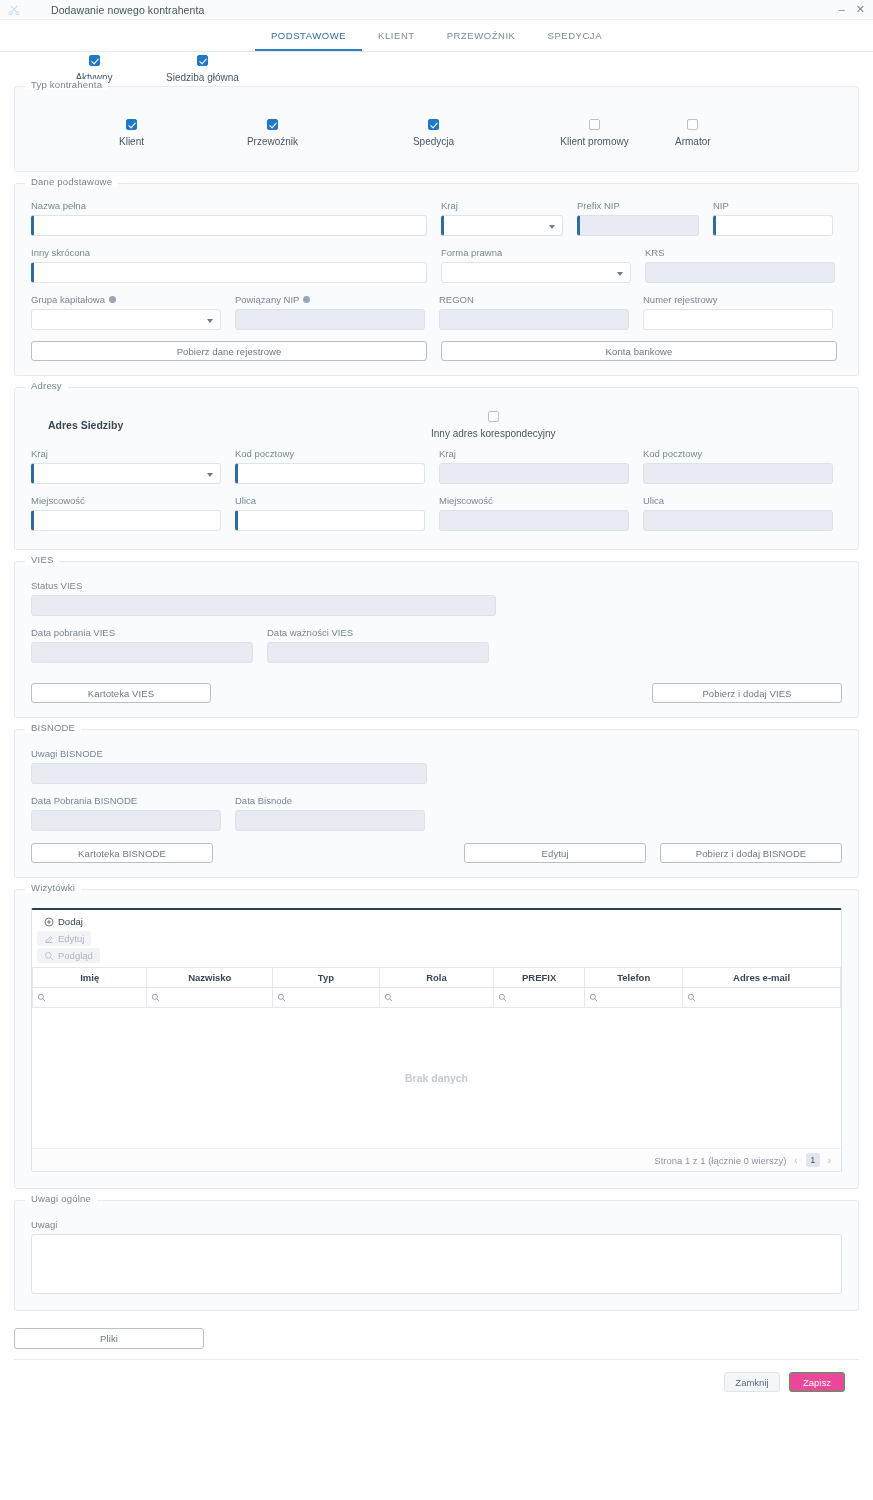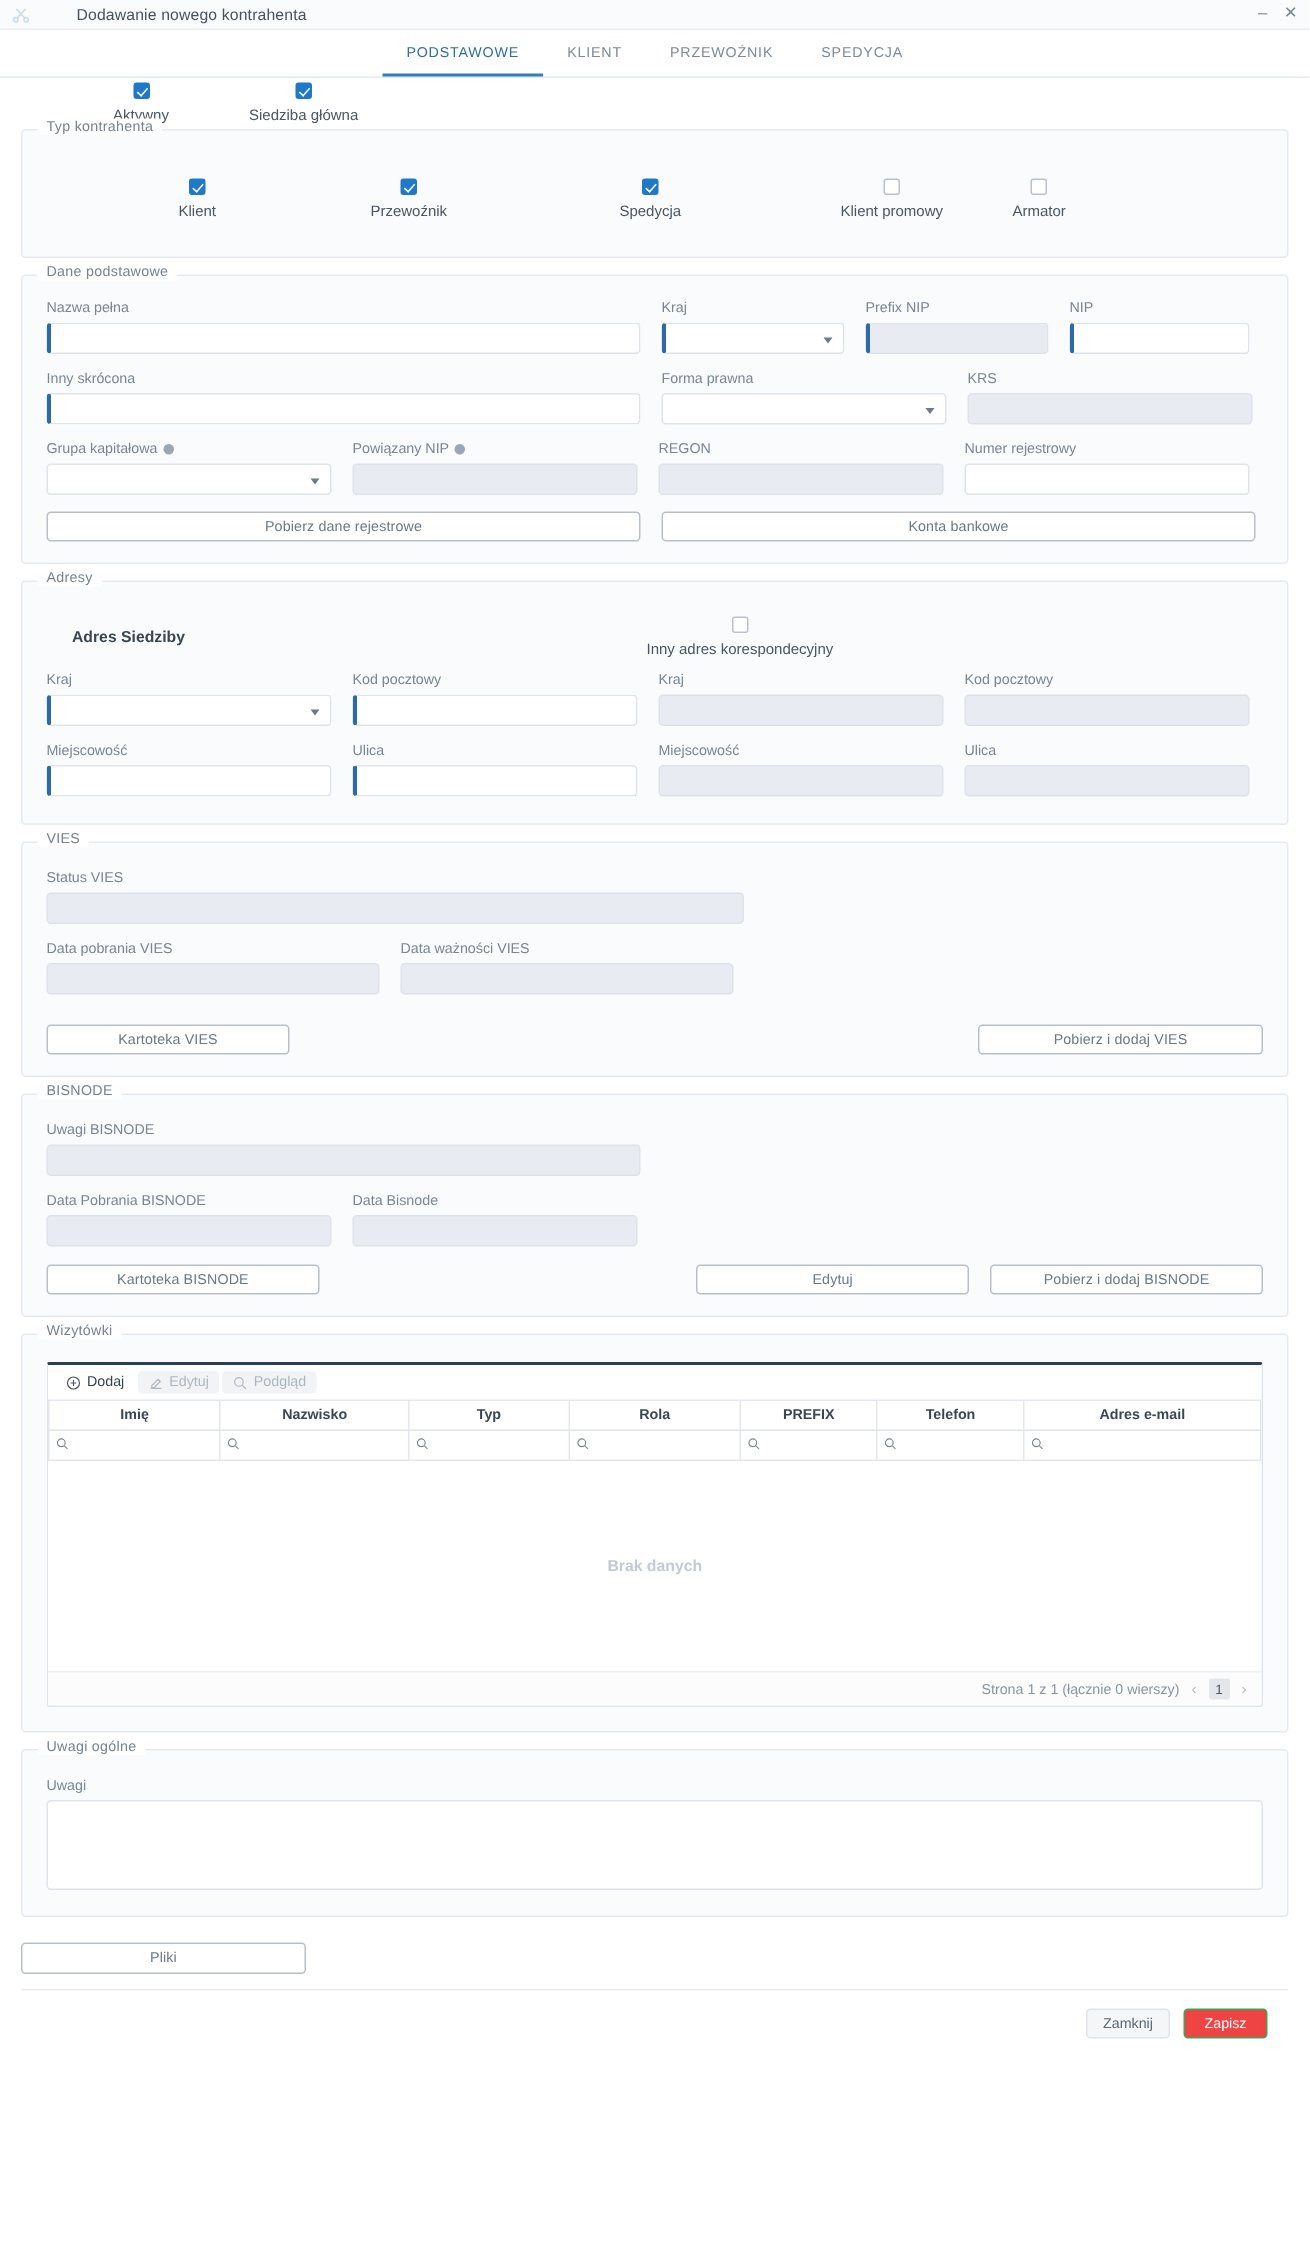--- a/index.html
+++ b/index.html
@@ -105,22 +105,22 @@
   }
 
   .subhead{ font-size:10.5px; font-weight:bold; color:#3b4654; }
 
   
   .gridbox{
     border:1px solid #dfe4ea; border-top:2px solid #2c3e55;
     border-radius:2px; background:#fff; overflow:hidden;
   }
   .gridtoolbar{
-    display:flex; align-items:flex-end; gap:2px;
-    padding:4px 5px; background:#fff;
+    display:flex; align-items:flex-start; gap:2px;
+    padding:4px 5px; background:#fff;flex-direction:column;
   }
   .gtb-btn{
     display:flex; align-items:center; gap:4px;
     padding:2px 7px; border-radius:3px; font-size:9.5px; cursor:pointer;
     color:#36414f;
   }
   .gtb-btn.disabled{ color:#aeb7c1; background:#f1f3f6; cursor:default; }
   .gtb-ico{ width:10px;height:10px; display:inline-block; flex:0 0 auto;}
   table.grid{ width:100%; border-collapse:collapse; table-layout:fixed; }
   table.grid th{
@@ -160,21 +160,21 @@
     display:flex; justify-content:flex-end; gap:9px;
     padding:12px 14px 0 0;
   }
   .btn-sec{
     min-width:56px;height:20px;border:1px solid #e0e4e9;border-radius:3px;
     background:#f5f6f8;color:#5c6775;font-size:9.5px;
     display:flex;align-items:center;justify-content:center;cursor:pointer;
   }
   .btn-pri{
     min-width:56px;height:20px;border:1px solid #34a853;border-radius:3px;
-    background:#ef4444;color:#fff;font-size:9.5px;
+    background:#ec4899;color:#fff;font-size:9.5px;
     display:flex;align-items:center;justify-content:center;cursor:pointer;
   }
 </style>
 </head>
 <body>
 
 <div class="titlebar">
   <span class="tb-icon">
     <svg viewBox="0 0 16 16" width="12" height="12">
         <g fill="none" stroke="#9fc4e0" stroke-width="1.4">
@@ -370,21 +370,21 @@
         <span class="flabel">Data pobrania VIES</span>
         <div class="inp dis"></div>
       </div>
       <div class="fld" style="width:222px">
         <span class="flabel">Data ważności VIES</span>
         <div class="inp dis"></div>
       </div>
     </div>
 
     <div class="row" style="margin-top:20px;justify-content:space-between">
-      <div class="btn-outline" style="width:162px">Kartoteka VIES</div>
+      <div class="btn-outline" style="width:180px">Kartoteka VIES</div>
       <div class="btn-outline" style="width:190px">Pobierz i dodaj VIES</div>
     </div>
   </div>
 
   <div class="panel" style="padding:18px 16px 14px">
     <span class="legend">BISNODE</span>
 
     <div class="row">
       <div class="fld" style="width:396px">
         <span class="flabel">Uwagi BISNODE</span>

